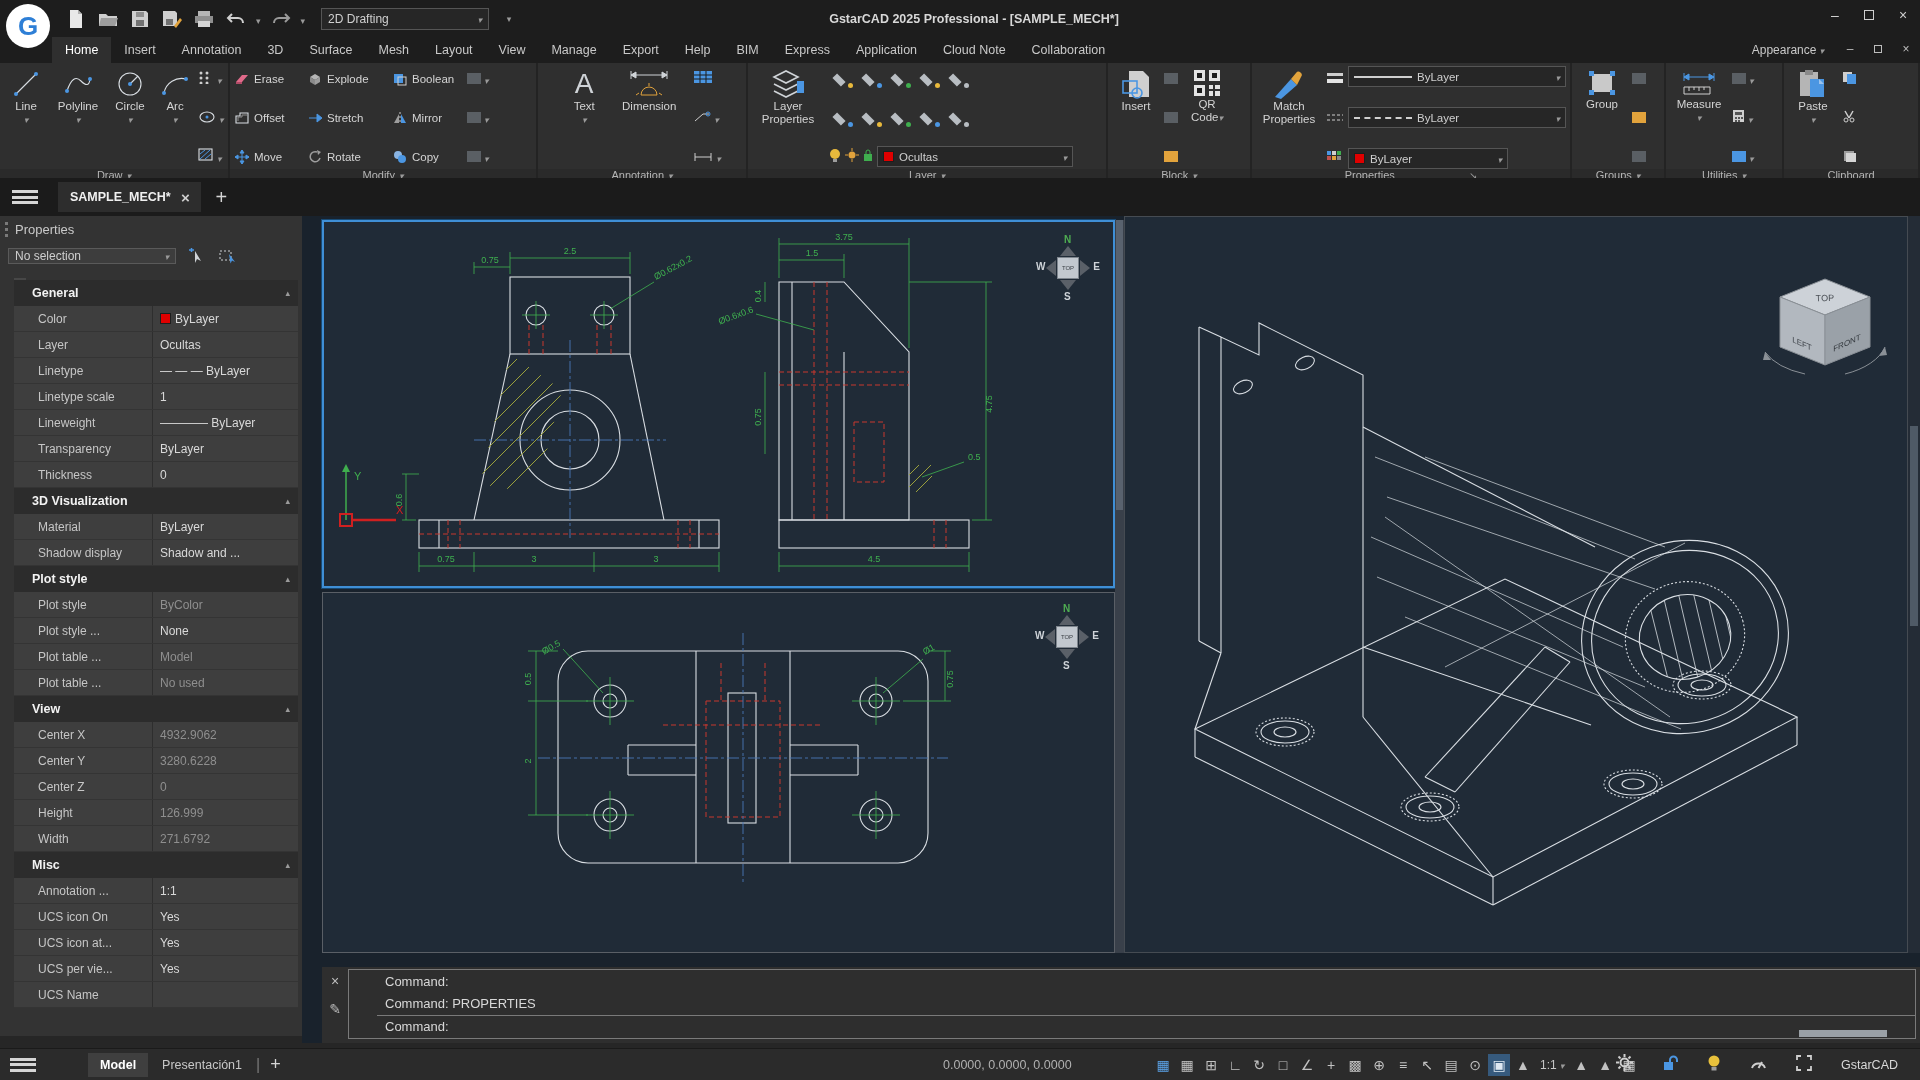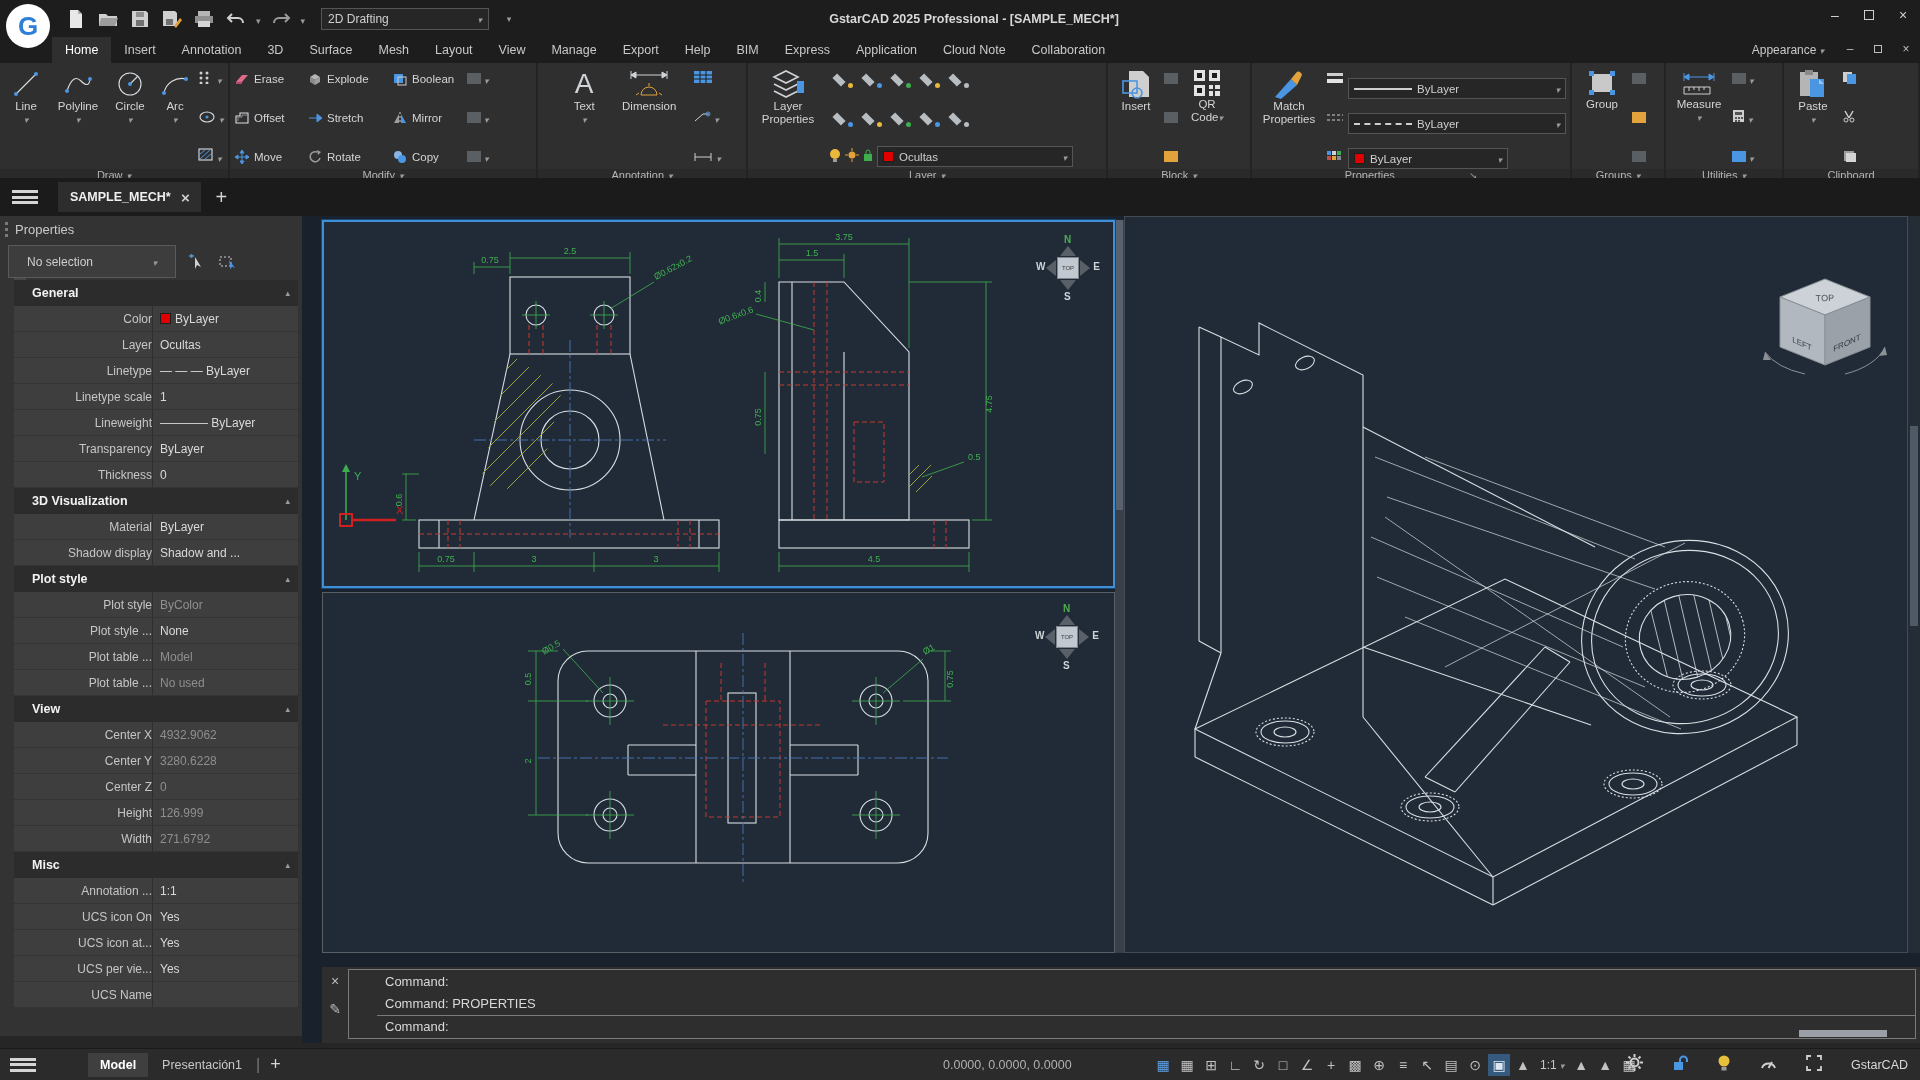--- a/index.html
+++ b/index.html
@@ -33,21 +33,21 @@
   #menu-winbtns div{width:16px;height:16px;display:flex;align-items:center;justify-content:center;font-size:12px;}
   .boxglyph2{width:8px;height:8px;border:1.2px solid #bdbdbd;}
 
   
   #ribbon{position:absolute;left:0;top:63px;width:1920px;height:115px;background:#232323;display:flex;gap:2px;}
   .rpanel{background:#2f2f2f;display:flex;flex-direction:column;}
   .rbody{flex:1;display:flex;padding:3px 4px 0 4px;gap:4px;}
   .rlabel{height:24px;background:#2a2a2a;display:flex;align-items:center;justify-content:center;gap:4px;color:#b5b5b5;font-size:11px;}
   .bigbtn{display:flex;flex-direction:column;align-items:center;justify-content:flex-start;padding-top:3px;gap:1px;color:#d4d4d4;font-size:11.5px;text-align:center;}
   .bigbtn svg{display:block;}
-  .scol{display:flex;flex-direction:column;justify-content:flex-end;gap:14px;}
+  .scol{display:flex;flex-direction:column;justify-content:space-between;gap:14px;}
   .srow{display:flex;align-items:center;gap:3px;height:25px;}
   .sbtn{display:flex;align-items:center;gap:4px;color:#d4d4d4;font-size:11.5px;}
   .mi{width:14px;height:11px;background:#8a8f94;display:inline-block;}
   .mi.b{background:#4b96e2;} .mi.o{background:#e2a33c;} .mi.d{background:#5a5f64;}
   .combo{height:21px;background:#262626;border:1px solid #555;display:flex;align-items:center;gap:5px;padding:0 5px;color:#cfcfcf;font-size:11.5px;}
   .combo .fill{flex:1;}
   .lineglyph{width:58px;height:0;border-top:2px solid #cfcfcf;}
   .lineglyph.dash{border-top-style:dashed;}
   .twoline{line-height:1.15;}
 
@@ -57,32 +57,32 @@
   .hamb i{display:block;height:3px;background:#d5d5d5;}
   #doc-tab{margin-left:18px;height:30px;background:#2d2d2d;display:flex;align-items:center;gap:10px;padding:0 12px;color:#f0f0f0;font-weight:bold;font-size:12.5px;}
   #doc-tab .x::after{color:#cfcfcf;font-size:15px;}
   #newtab{margin-left:14px;color:#d5d5d5;font-size:20px;}
 
   
   #palette{position:absolute;left:0;top:216px;width:302px;height:820px;background:#333;}
   #palette-title{display:flex;align-items:center;height:26px;color:#c9c9c9;font-family:"DejaVu Sans Mono",monospace;font-size:13px;gap:7px;padding-left:5px;}
   .grip{width:3px;height:15px;border-left:3px dotted #7a7a7a;}
   #selector-row{display:flex;align-items:center;gap:8px;padding:3px 8px;}
-  #noselect{width:168px;height:33px;background:#3d3d3d;border:1px solid #5a5a5a;color:#cfcfcf;font-family:"DejaVu Sans Mono",monospace;font-size:12px;display:flex;align-items:center;padding:0 18px;}
+  #noselect{width:168px;height:16px;background:#3d3d3d;border:1px solid #5a5a5a;color:#cfcfcf;font-family:"DejaVu Sans Mono",monospace;font-size:12px;display:flex;align-items:center;padding:0 6px;}
   #noselect span{flex:1;}
   .selico{width:24px;height:22px;display:flex;align-items:center;justify-content:center;}
   #pgrid-wrap{position:absolute;left:14px;top:62px;right:4px;bottom:8px;display:flex;flex-direction:column;}
   #pscroll{width:12px;background:#474747;}
   #pscroll i{display:block;width:8px;margin:2px auto;height:99%;background:#7a7a7a;}
   #pgrid{flex:1;font-family:"DejaVu Sans Mono",monospace;}
   .psec{height:26px;background:#2c2c2c;display:flex;align-items:center;color:#f2f2f2;font-size:12.5px;font-weight:bold;padding:0 8px 0 18px;}
   .psec span.t{flex:1;}
   .psec span.c{font-size:9px;color:#aaa;font-weight:normal;}
   .prow{height:26px;background:#3e3e3e;border-bottom:1px solid #343434;display:flex;align-items:center;font-size:12px;}
-  .plabel{width:138px;padding-left:24px;color:#c6c6c6;overflow:hidden;white-space:nowrap;text-align:right;}
+  .plabel{width:138px;padding-left:24px;color:#c6c6c6;overflow:hidden;white-space:nowrap;}
   .pvalue{flex:1;border-left:1px solid #2e2e2e;align-self:stretch;display:flex;align-items:center;gap:4px;padding-left:7px;color:#d9d9d9;overflow:hidden;white-space:nowrap;}
   .pvalue.dim{color:#8f8f8f;}
   .swatch{width:11px;height:11px;display:inline-block;border:1px solid #1e1e1e;}
 
   
   #canvas{position:absolute;left:302px;top:216px;right:0;height:827px;background:#19222c;}
   .vp{position:absolute;background:#202b37;}
   #vp1{left:20px;top:4px;width:793px;height:368px;border:2px solid #3f8fd6;outline:1px solid #184a74;}
   #vp2{left:20px;top:376px;width:793px;height:361px;border:1px solid #5a5f66;}
   #vp3{left:822px;top:0;width:784px;height:737px;border:1px solid #454b52;}
@@ -125,21 +125,21 @@
   #layout-tabs{display:flex;align-items:center;margin-left:50px;gap:2px;}
   .ltab{padding:5px 12px;color:#c8c8c8;font-size:12.5px;}
   .ltab.active{background:#3f3f3f;color:#fff;font-weight:bold;}
   .lsep{color:#777;margin:0 2px;}
   #coords{position:absolute;left:943px;color:#b0b0b0;font-size:12.5px;}
   #status-icons{position:absolute;left:1152px;display:flex;align-items:center;gap:2px;}
   .sicon{width:22px;height:22px;display:flex;align-items:center;justify-content:center;color:#c2c2c2;font-size:14px;}
   .sicon.active{color:#5ba3e8;}
   .sicon.hl{background:#365a7d;color:#dfe8f2;}
   #scale-ctrl{display:flex;align-items:center;gap:3px;color:#c8c8c8;font-size:12px;padding:0 4px;}
-  #status-right{position:absolute;right:12px;display:flex;align-items:center;gap:29px;}
+  #status-right{position:absolute;right:22px;display:flex;align-items:center;gap:29px;}
   #brand{color:#d8d8d8;font-size:12.5px;}
 
   
   #ucs1{position:absolute;left:6px;bottom:52px;}
 </style>
 </head>
 <body>
 
 <div id="app">
 

